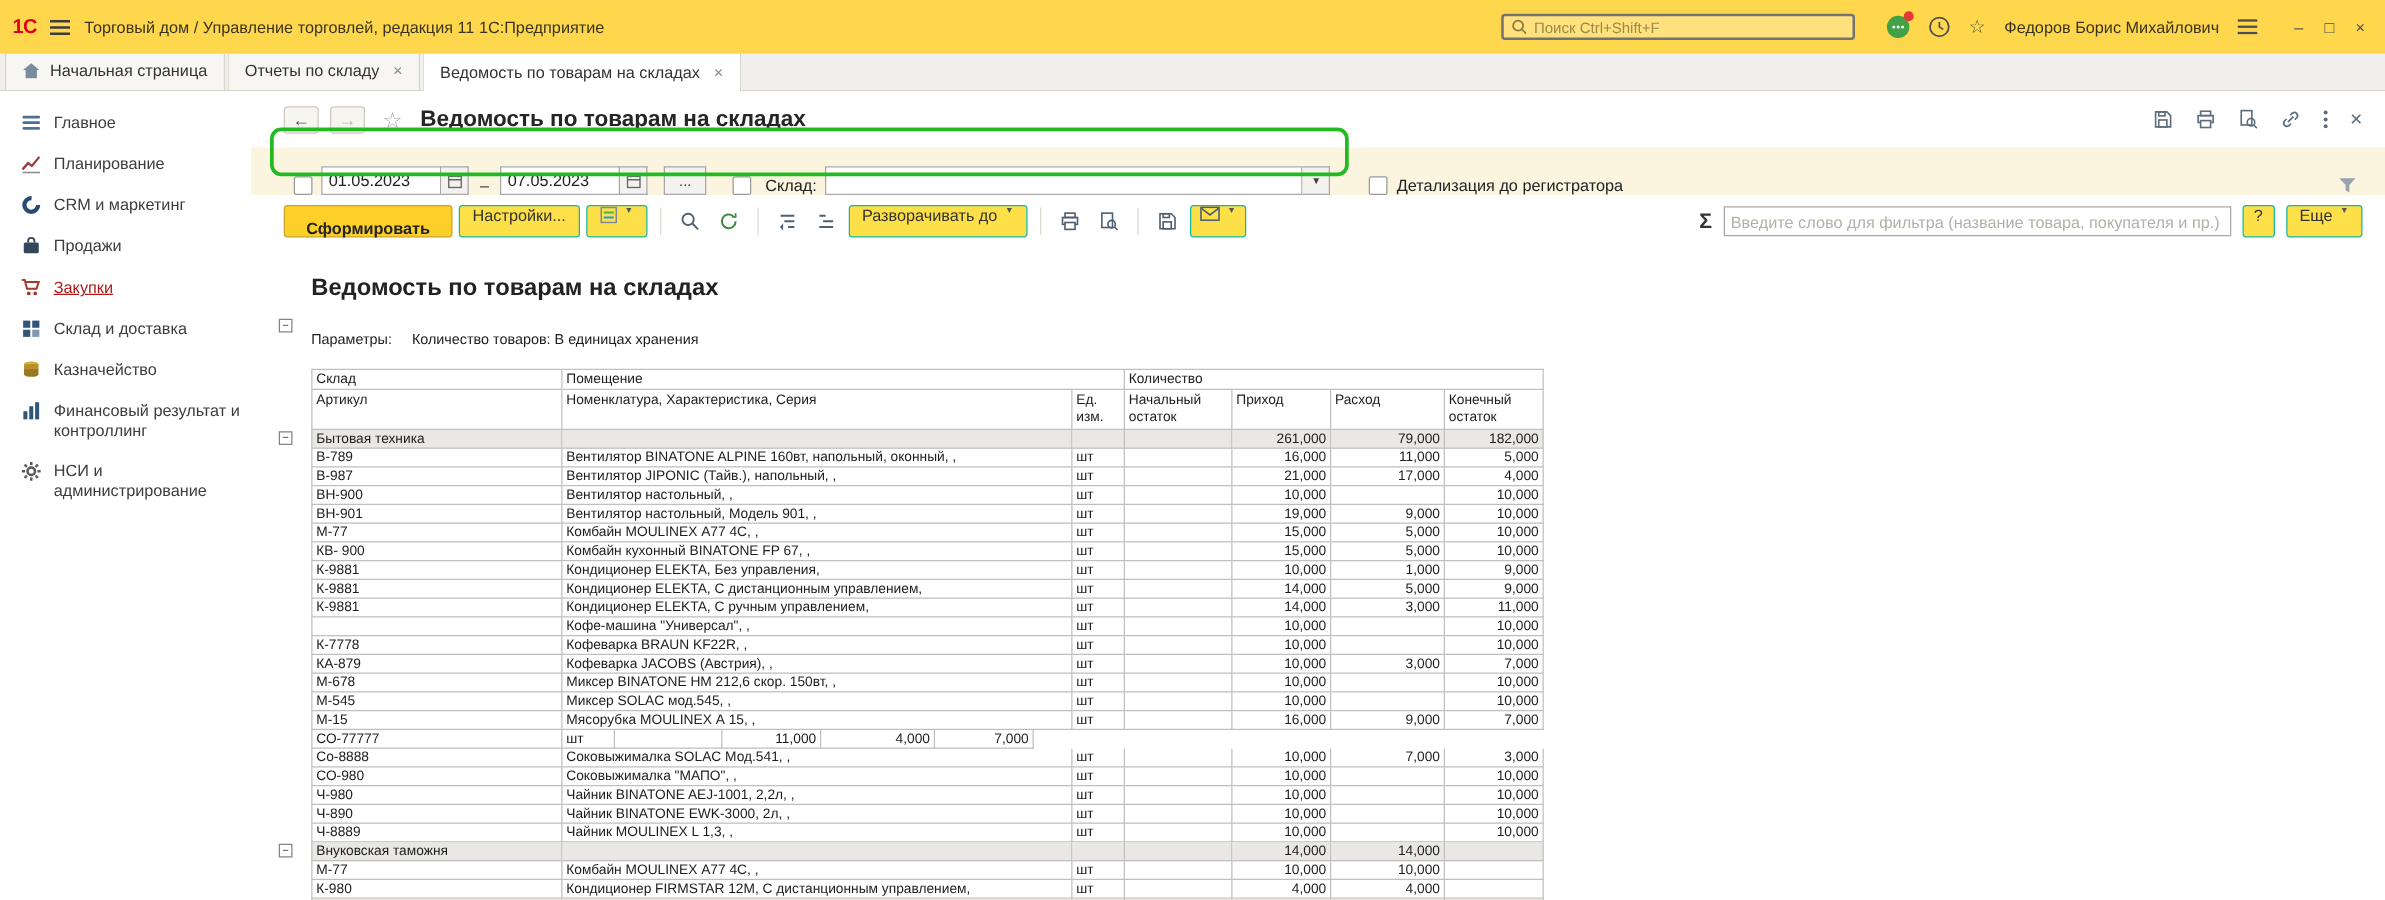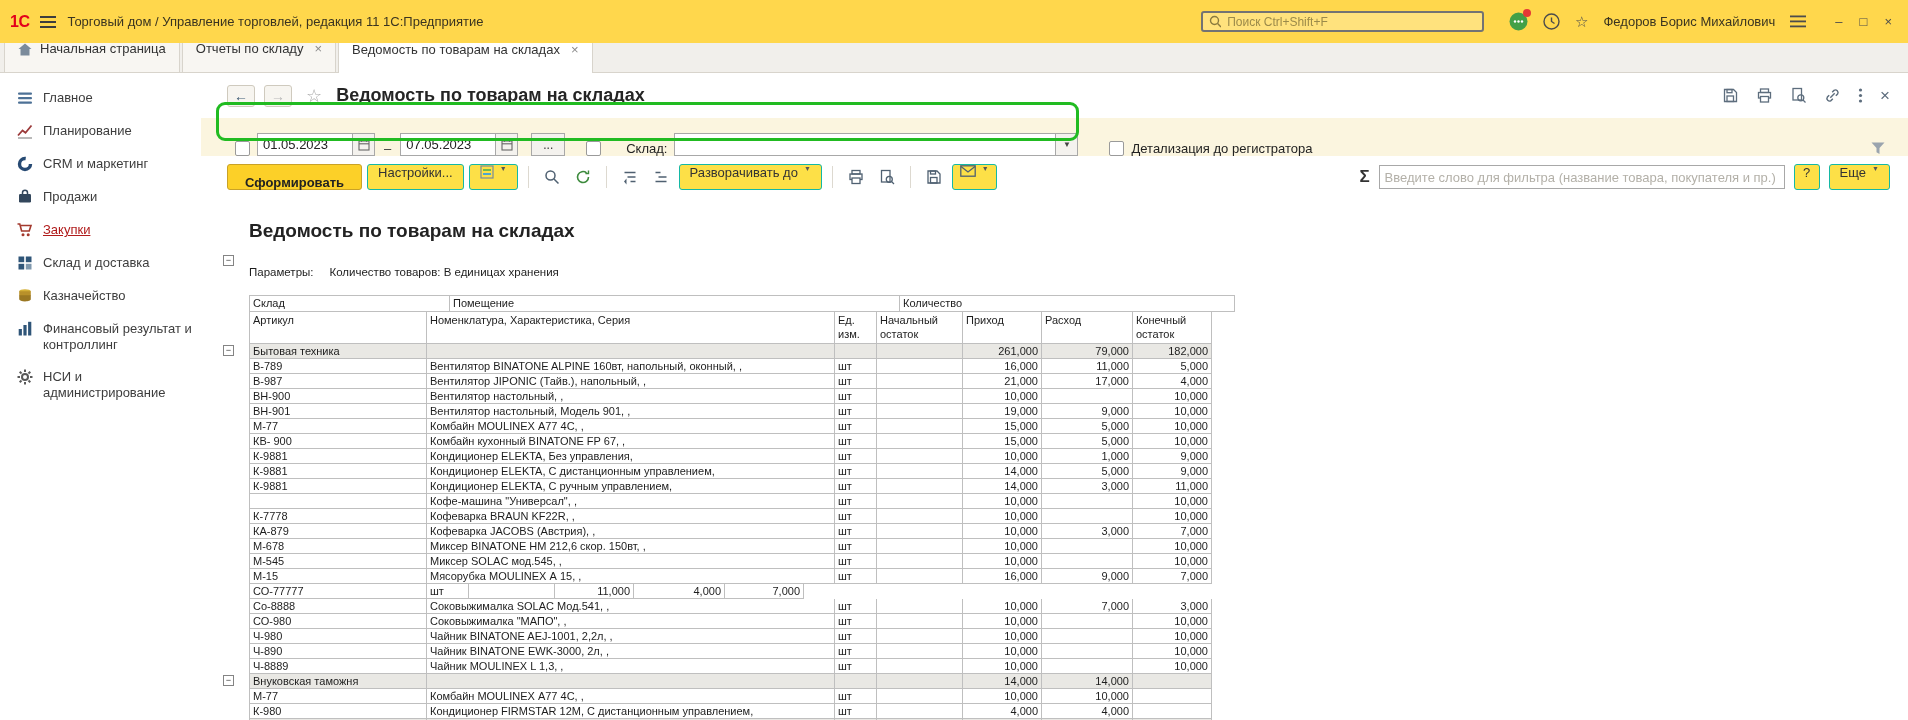--- a/index.html
+++ b/index.html
@@ -15,21 +15,21 @@
   .tb-icons { display:flex; align-items:center; gap:15px; margin-left:14px; }
   .disc-wrap { position:relative; width:19px; height:19px; }
   .badge { position:absolute; right:-3px; top:-3px; width:8px; height:8px; background:#e53935; border-radius:50%; }
   .star-glyph { color:#4c4c4c; font-size:15px; line-height:15px; }
   .user-name { font-size:13px; color:#3a3420; white-space:nowrap; }
   .win-controls { display:flex; gap:17px; margin:0 6px 0 18px; color:#4c4c4c; font-size:13px; align-items:center; }
   .win-controls span { line-height:13px; }
 
   
   .tabbar { height:30px; background:#f1efeb; display:flex; align-items:flex-end; padding-left:4px; border-bottom:1px solid #d8d4cc; }
-  .tab { height:28px; display:flex; align-items:flex-end; gap:8px; padding:16px 13px; font-size:13px; color:#333; background:#f8f6f2; border:1px solid #d8d4cc; border-bottom:none; margin-right:2px; border-radius:2px 2px 0 0; white-space:nowrap; cursor:pointer; }
+  .tab { height:28px; display:flex; align-items:center; gap:8px; padding:16px 13px; font-size:13px; color:#333; background:#f8f6f2; border:1px solid #d8d4cc; border-bottom:none; margin-right:2px; border-radius:2px 2px 0 0; white-space:nowrap; cursor:pointer; }
   .tab.active { background:#fff; height:30px; margin-bottom:-1px; }
   .tab .close { color:#8a8a8a; font-size:13px; margin-left:3px; }
 
   
   .main { display:flex; height:661px; }
   .sidebar { width:201px; padding-top:9px; flex-shrink:0; background:#fff; }
   .side-item { display:flex; gap:9px; padding:8px 8px 8px 16px; font-size:13px; line-height:16px; color:#3d3d3d; align-items:flex-start; cursor:pointer; }
   .side-item svg { flex-shrink:0; margin-top:-1px; }
   .side-item.active .lbl { color:#b01b1b; text-decoration:underline; }
   .content { flex:1; display:flex; flex-direction:column; background:#fff; min-width:0; }
@@ -47,21 +47,21 @@
   .filter-bar { height:38px; background:#fbf5df; display:flex; align-items:flex-end; padding-left:34px; gap:7px; }
   .cb { width:15px; height:15px; border:1px solid #9a9a9a; background:#fff; border-radius:2px; flex-shrink:0; cursor:pointer; }
   .inp { height:23px; border:1px solid #a8a8a8; background:#fff; font-size:13px; font-family:inherit; padding:0 5px; color:#222; outline:none; }
   .inp::placeholder { color:#b3b0a8; }
   .date-wrap, .combo { display:flex; }
   .date-inp { width:96px; }
   .side-btn { width:22px; height:23px; border:1px solid #a8a8a8; border-left:none; background:#f4f2ee; display:flex; align-items:center; justify-content:center; cursor:pointer; font-size:8px; color:#444; }
   .dash { font-size:13px; color:#333; margin:0 2px; }
   .dots-btn { width:34px; height:23px; border:1px solid #a8a8a8; background:#f4f2ee; font-size:12px; color:#333; display:flex; align-items:center; justify-content:center; margin-left:6px; cursor:pointer; }
   .flabel { font-size:13px; color:#222; white-space:nowrap; }
-  .lbl-sklad { margin-left:18px; }
+  .lbl-sklad { margin-left:4px; }
   .combo-inp { width:382px; }
   .detail-group { display:flex; align-items:center; gap:7px; margin-left:24px; }
   .funnel { margin-left:auto; margin-right:22px; }
 
   .green-box { position:absolute; left:216px; top:102px; width:863px; height:39px; border:3px solid #21bb21; border-radius:9px; pointer-events:none; z-index:40; }
 
   
   .toolbar { height:42px; display:flex; align-items:center; padding-left:26px; gap:5px; background:#fff; }
   .btn-generate { height:26px; padding:10px 17px; background:#fcd028; border:1px solid #c9a227; border-radius:3px; font-weight:700; font-size:13px; color:#222; font-family:inherit; cursor:pointer; }
   .btn { height:26px; padding:0 10px; background:#fde047; border:1px solid #14b8a6; border-radius:3px; font-size:13px; color:#333; display:flex; align-items:flex-start; gap:6px; font-family:inherit; cursor:pointer; }
@@ -83,21 +83,21 @@
   .hrow, .trow { display:flex; }
   .gutter { width:28px; position:relative; flex-shrink:0; }
   .gutter .expander { position:absolute; left:2px; top:1px; }
   .c, .h { border-right:1px solid #bfbfbf; border-bottom:1px solid #bfbfbf; padding:0 3px; overflow:hidden; white-space:nowrap; flex-shrink:0; }
   .bl { border-left:1px solid #bfbfbf; }
   .bt { border-top:1px solid #bfbfbf; }
   .h { line-height:14px; }
   .h1 { height:17px; }
   .h2 { height:32px; white-space:normal; padding-top:1px; }
   .c { height:15px; line-height:14px; }
-  .w1{width:178px}.w2{width:408px}.w3{width:42px}.w4{width:86px}.w5{width:79px}.w6{width:91px}.w7{width:79px}
+  .w1{width:201px}.w2{width:408px}.w3{width:42px}.w4{width:86px}.w5{width:79px}.w6{width:91px}.w7{width:79px}
   .wA{width:201px}.wB{width:450px}.wC{width:335px}
   .num { text-align:right; }
   .grp .c { background:#e9e8e4; }
 </style>
 </head>
 <body>
 
 <header class="topbar">
   <span class="logo">1С</span>
   <svg width="16" height="14">

